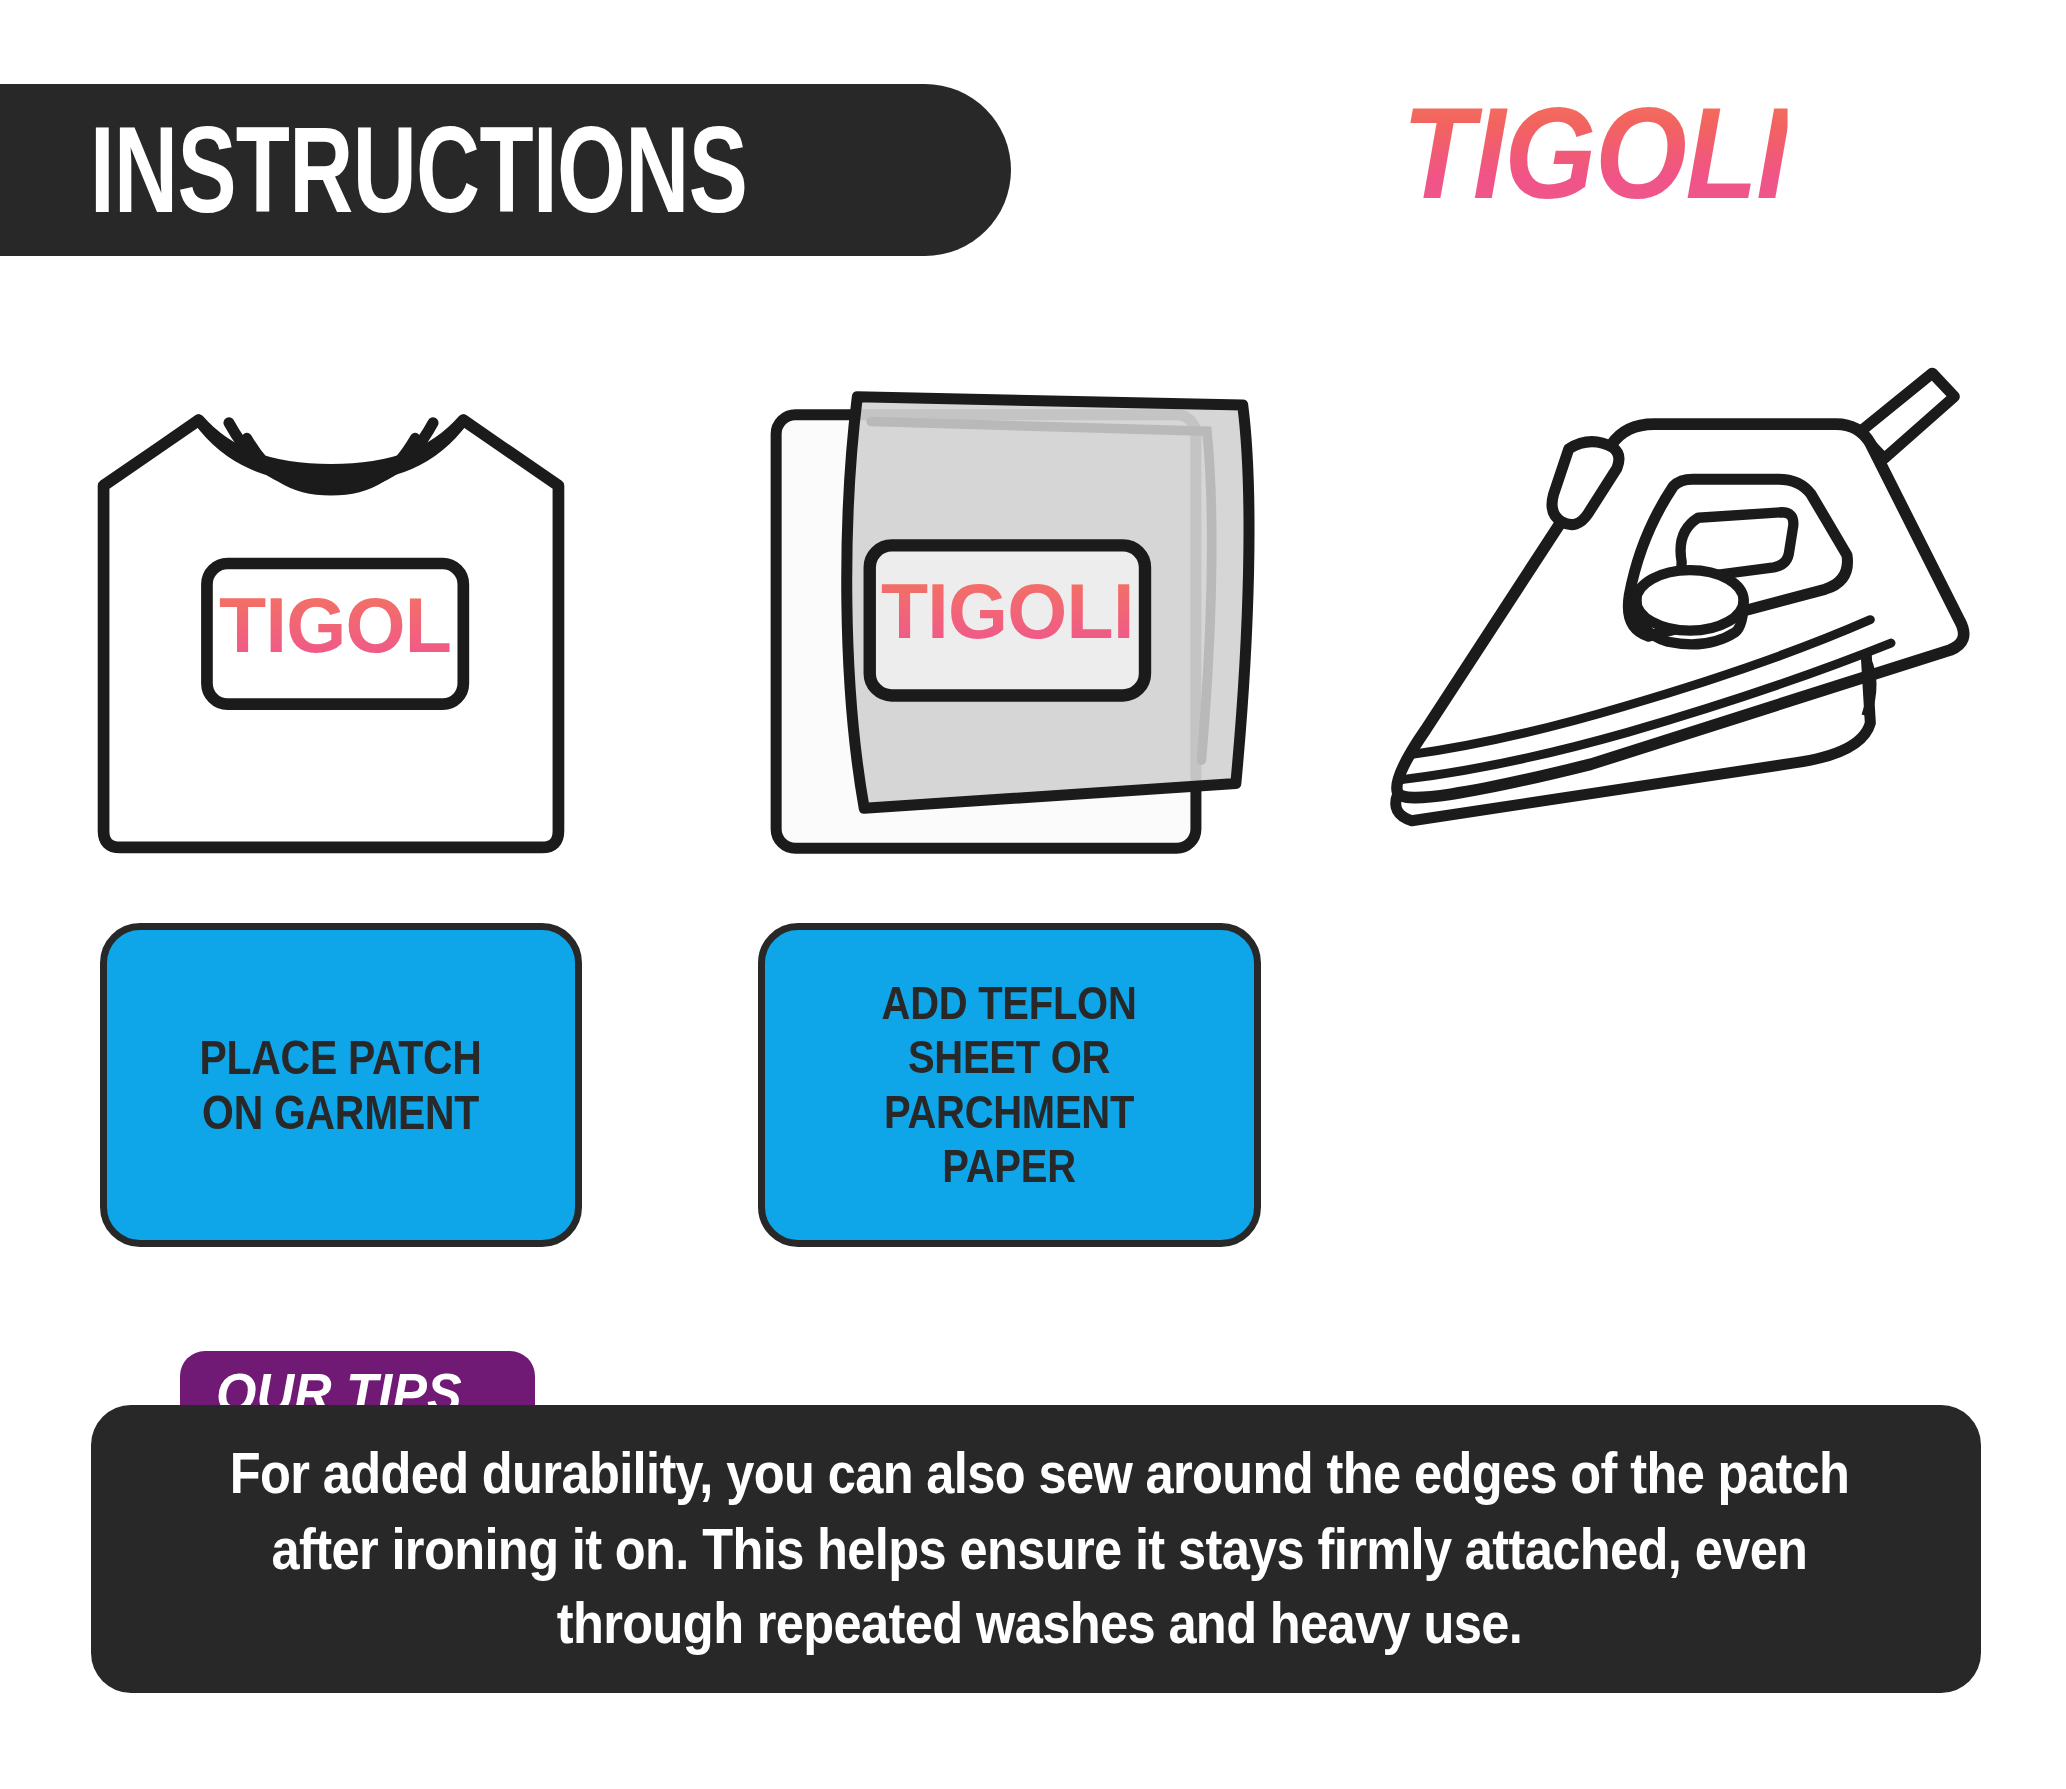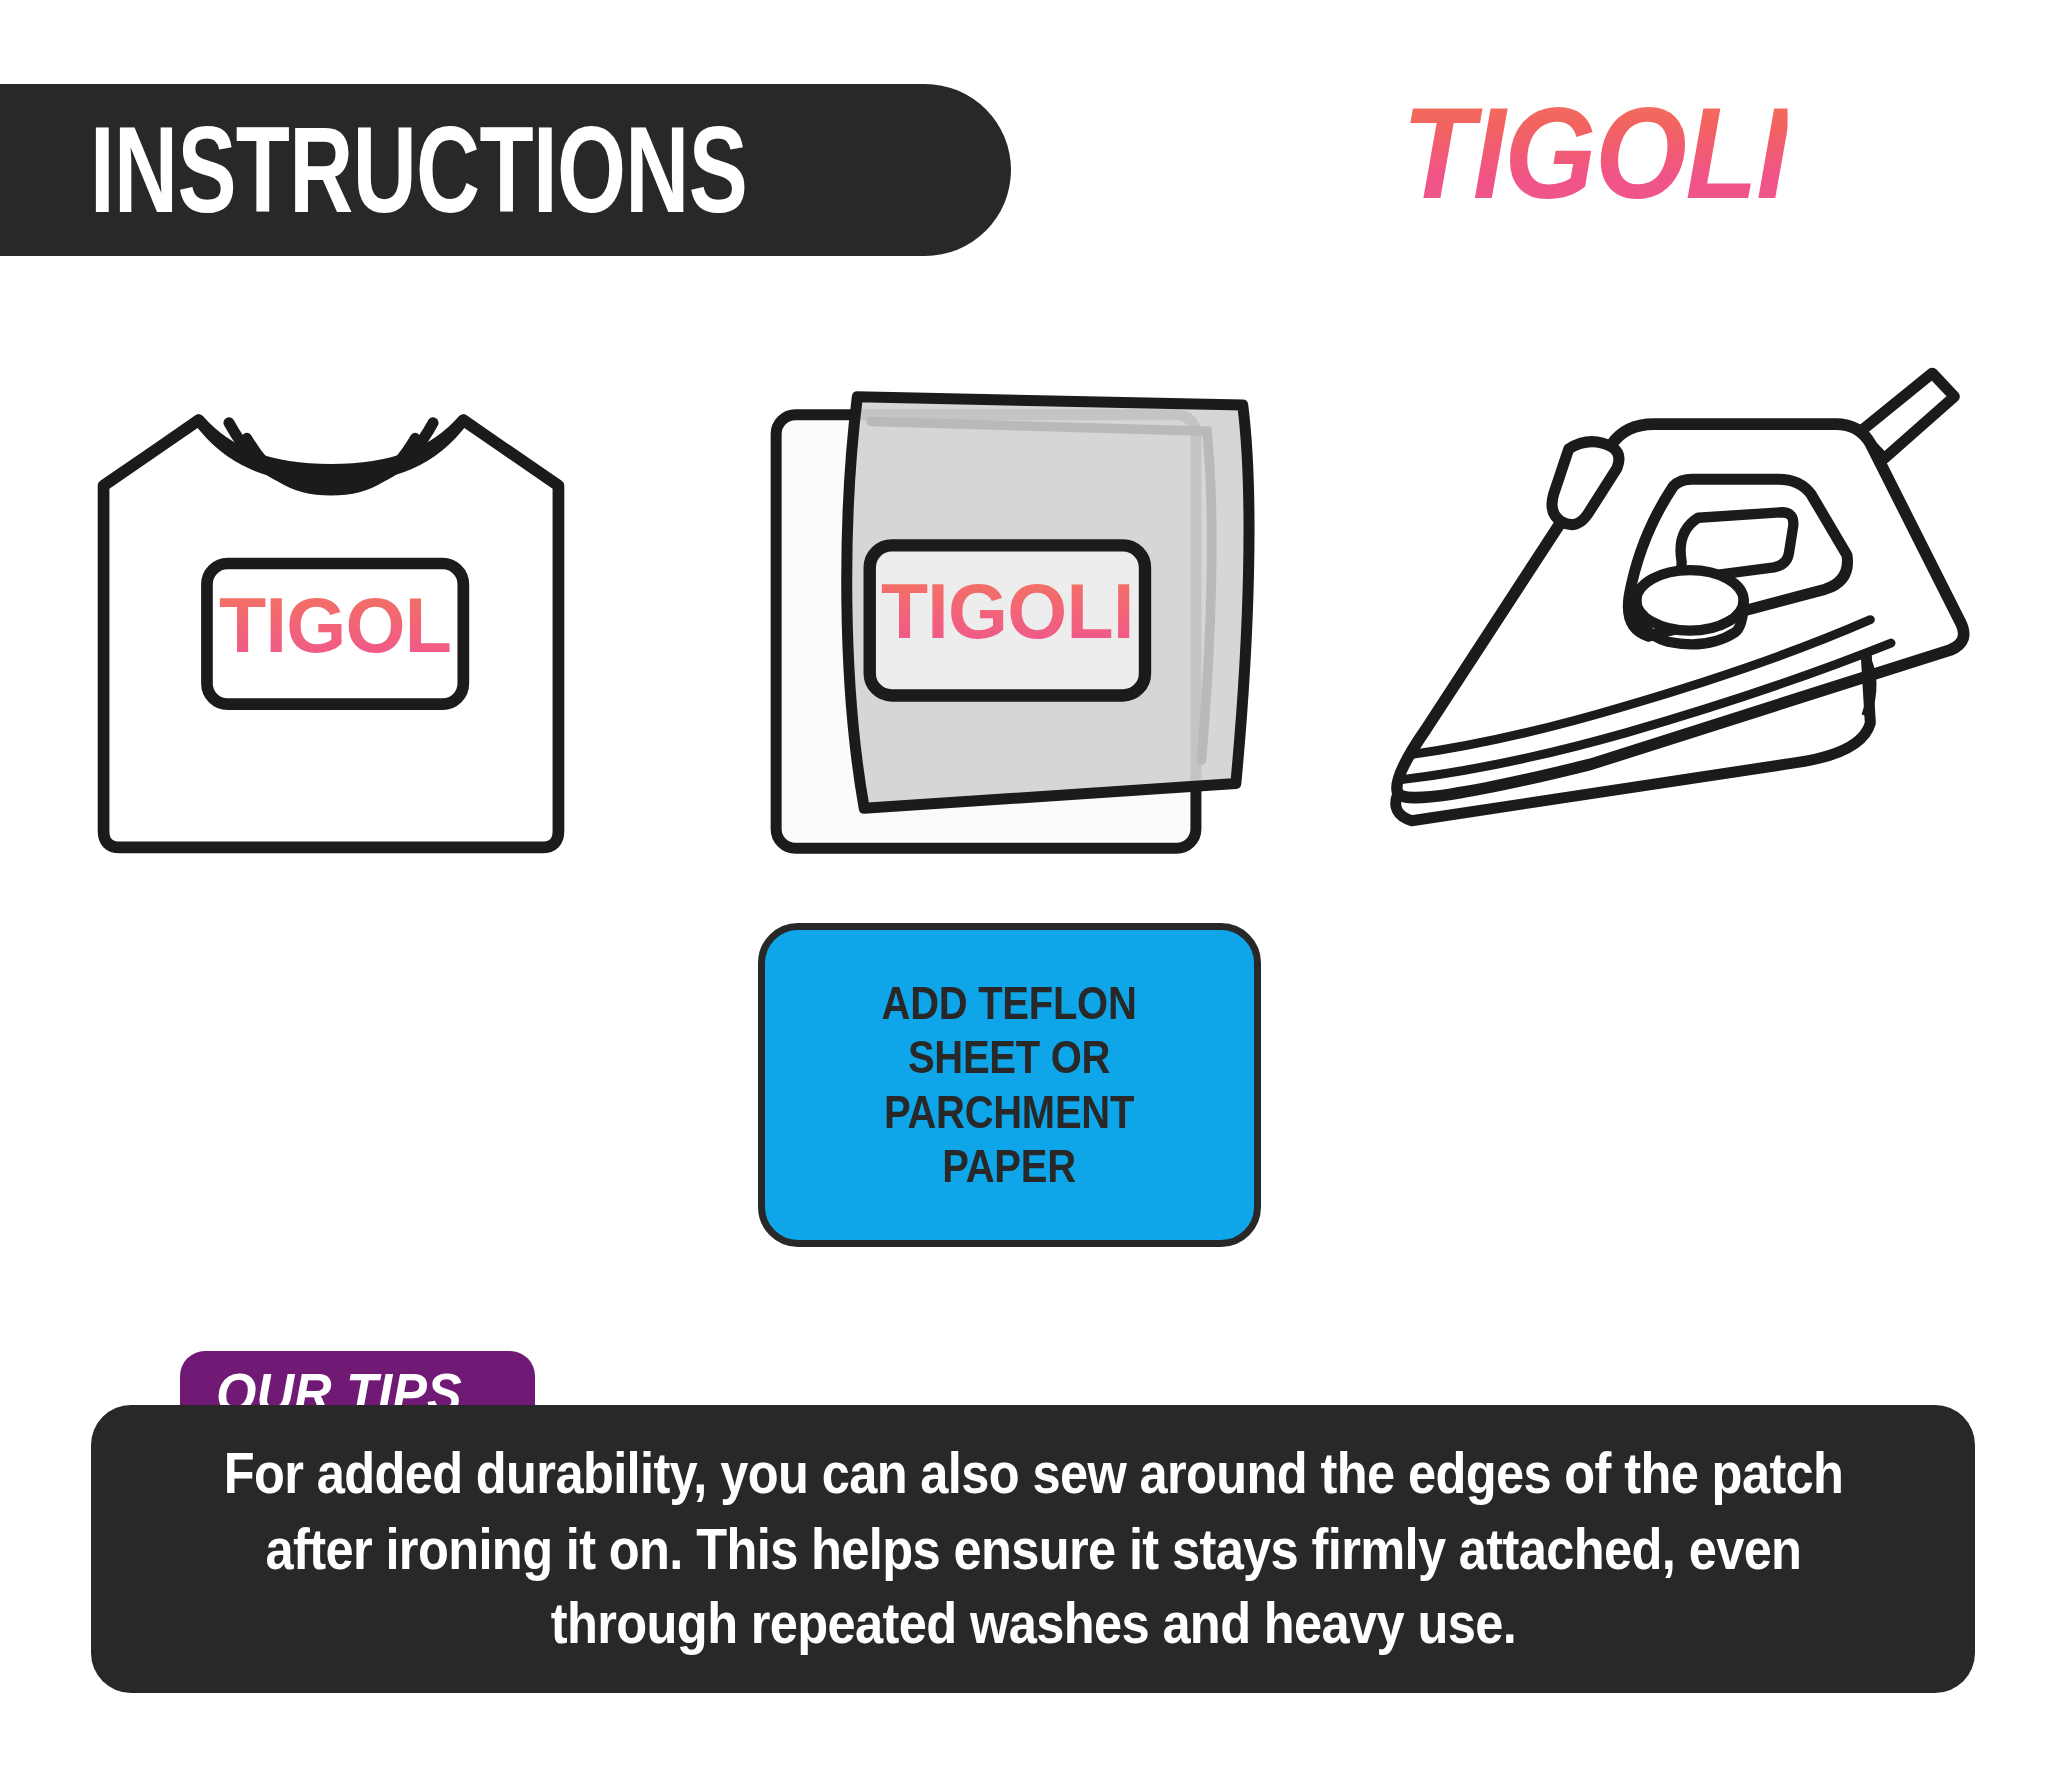--- a/index.html
+++ b/index.html
@@ -70,21 +70,21 @@
     display:flex;align-items:center;
   }
   .tips-tab-label{
     margin-left:36px;color:#ffffff;font-weight:700;font-style:italic;
     font-size:52px;line-height:1;letter-spacing:0px;white-space:nowrap;
     transform:scaleY(1.06);
   }
   .tips-panel{
     position:absolute;left:91px;top:1405px;width:1884px;height:288px;
     background:#282828;border-radius:40px;
-    display:flex;align-items:center;justify-content:center;
+    display:flex;align-items:center;justify-content:center;padding-left:6px;
   }
   .tips-text{
     color:#ffffff;font-weight:700;font-size:55px;line-height:1.30;
     text-align:center;letter-spacing:-0.7px;
     transform:scaleX(.92) scaleY(1.05);
     width:1791px;
   }
 </style>
 </head>
 <body>
@@ -165,20 +165,26 @@
         <path d="M38 576 Q180 556 348 506 Q560 444 706 380" fill="none" stroke="#1b1b1b" stroke-width="13" stroke-linecap="round"></path>
         <path d="M28 612 Q176 594 352 544 Q566 482 736 414" fill="none" stroke="#1b1b1b" stroke-width="13" stroke-linecap="round"></path>
 
         <path d="M20 632 Q8 662 40 672 L596 588 Q694 574 706 530 L700 430" fill="none" stroke="#1b1b1b" stroke-width="16" stroke-linejoin="round"></path>
         <path d="M700 438 Q716 470 700 520" fill="none" stroke="#1b1b1b" stroke-width="14"></path>
       </svg>
     </div>
   </div>
 
   <div class="caption-row">
+    <div class="caption-box" id="caption-box-1">
+      <div class="caption-text">
+        <span>PLACE PATCH</span><br>
+        <span>ON GARMENT</span>
+      </div>
+    </div>
     <div class="caption-box" id="caption-box-2">
       <div class="caption-text">
         <span>ADD TEFLON</span><br>
         <span>SHEET OR</span><br>
         <span>PARCHMENT</span><br>
         <span>PAPER</span>
       </div>
     </div>
   </div>
 

